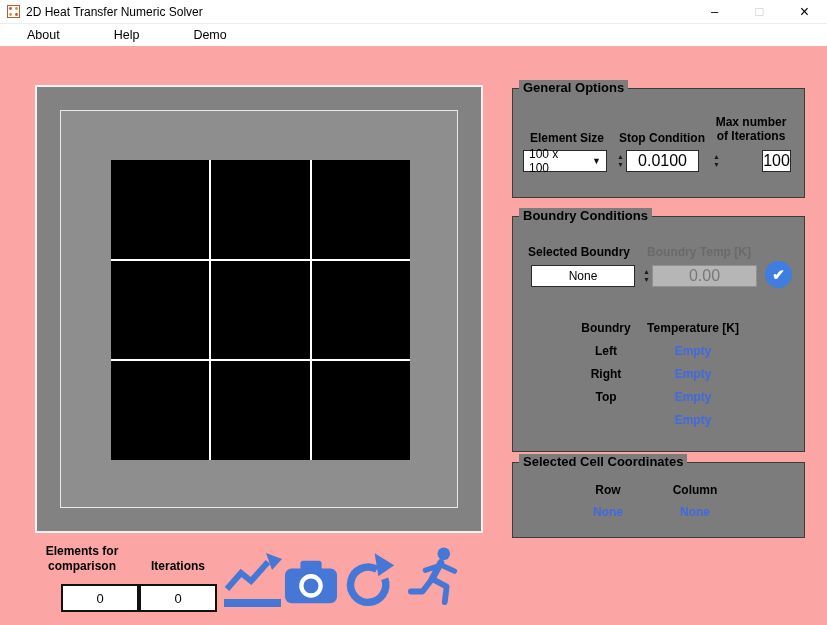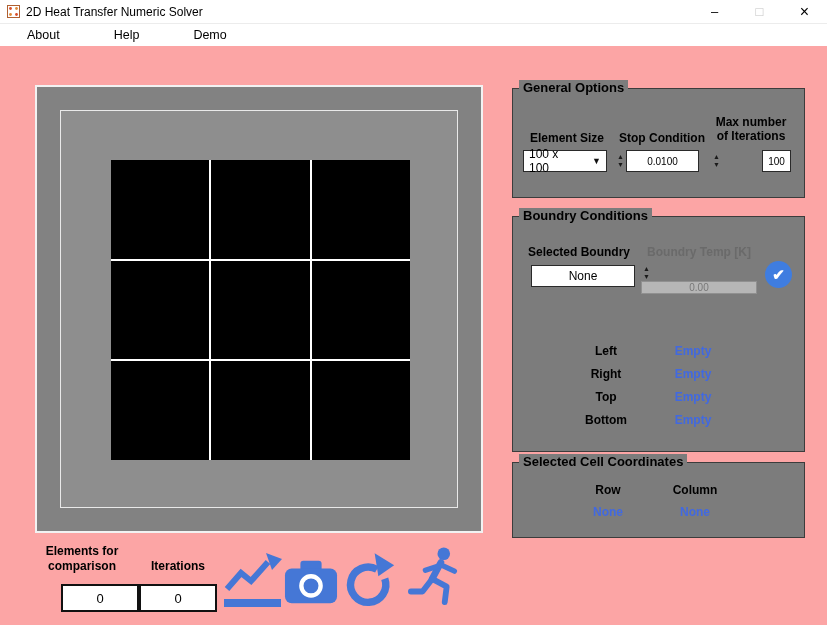--- a/index.html
+++ b/index.html
@@ -40,21 +40,21 @@
 
   .field{position:absolute;background:#ffffff;border:1px solid #2a2a2a;display:flex;
          align-items:center;justify-content:center;font-size:12px;box-sizing:border-box;}
   .combo{justify-content:space-between;padding:0 5px;gap:20px;}
   .combo .chev{font-size:9px;color:#111;}
 
   .spin{position:absolute;display:flex;align-items:stretch;}
   .spin .arrows{width:11px;display:flex;flex-direction:column;justify-content:center;}
   .spin .arrows div{font-size:7px;line-height:8px;color:#1a1a1a;text-align:center;}
   .spin .sfield{flex:1;background:#fff;border:1px solid #2a2a2a;display:flex;align-items:center;
-                justify-content:center;font-size:10px;}
+                justify-content:center;font-size:16px;}
   .spin .sfield.disabled{background:#b6b6b6;border:1px solid #909090;color:#787878;}
 
   .check-btn{position:absolute;width:27px;height:27px;border-radius:50%;background:#3f7de0;
              display:flex;align-items:center;justify-content:center;}
   .check-btn span{color:#fff;font-size:15px;font-weight:bold;line-height:1;}
 
   .tbl-row{position:relative;height:23px;line-height:23px;font-size:12px;}
   .tbl-row .c1{position:absolute;left:38px;width:110px;text-align:center;font-weight:bold;}
   .tbl-row .c2{position:absolute;left:125px;width:110px;text-align:center;font-weight:bold;}
   .blue{color:#4169e1;}
@@ -146,49 +146,50 @@
   </div>
 
   <div class="group" style="left:512px;top:216px;width:291px;height:234px;">
     <span class="legend">Boundry Conditions</span>
 
     <div class="lbl" style="left:8px;top:28px;width:116px;">Selected Boundry</div>
     <div class="lbl dim" style="left:128px;top:28px;width:116px;">Boundry Temp [K]</div>
 
     <div class="field" style="left:18px;top:48px;width:104px;height:22px;">None</div>
 
-    <div class="spin" style="left:128px;top:48px;width:116px;height:22px;flex-direction:column;">
+    <div class="spin" style="left:128px;top:48px;width:116px;height:22px;">
       <div class="arrows">
         <div>▲</div>
         <div>▼</div>
       </div>
       <div class="sfield disabled">0.00</div>
     </div>
 
     <div class="check-btn" style="left:252px;top:44px;">
       <span>✔</span>
     </div>
 
     <div class="bc-table">
       <div class="tbl-row">
+        <span class="c1">Boundry</span>
+        <span class="c2">Temperature [K]</span>
       </div>
       <div class="tbl-row">
         <span class="c1">Left</span>
         <span class="c2 blue">Empty</span>
       </div>
       <div class="tbl-row">
         <span class="c1">Right</span>
         <span class="c2 blue">Empty</span>
       </div>
       <div class="tbl-row">
         <span class="c1">Top</span>
         <span class="c2 blue">Empty</span>
       </div>
       <div class="tbl-row">
-        <span class="c1">Bottom</span>
         <span class="c2 blue">Empty</span>
       </div>
     </div>
   </div>
 
   <div class="group" style="left:512px;top:462px;width:291px;height:74px;">
     <span class="legend">Selected Cell Coordinates</span>
     <div class="sc-table">
       <div class="sc-row">
         <span class="c1">Row</span>

